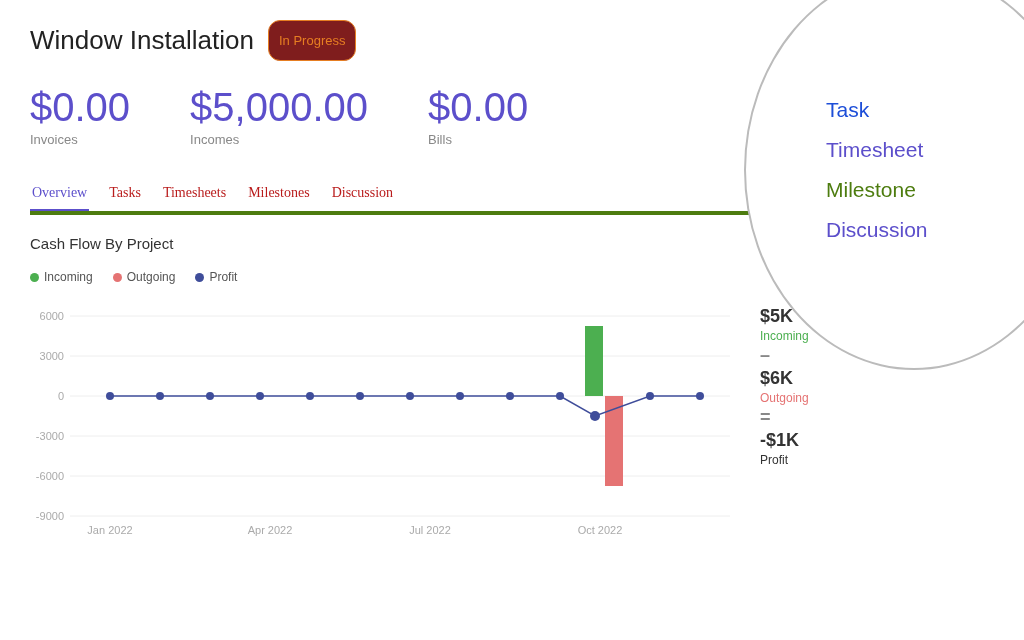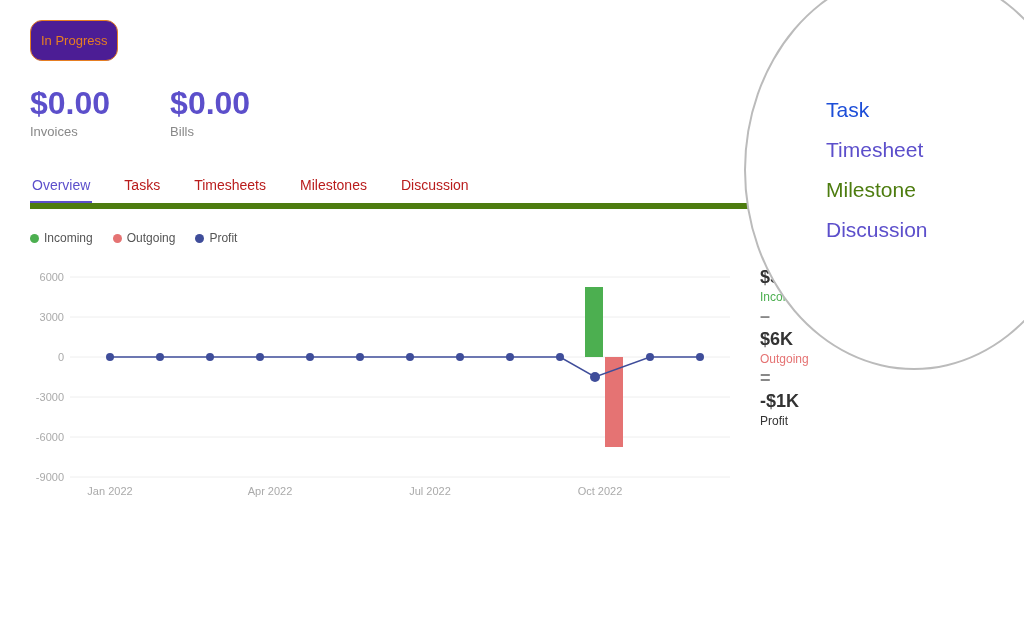--- a/index.html
+++ b/index.html
@@ -3,30 +3,30 @@
   <meta charset="utf-8">
   <style>
     * { box-sizing: border-box; margin: 0; padding: 0; }
     body { font-family: 'Segoe UI', Arial, sans-serif; background: #fff; color: #333; width: 1024px; height: 640px; overflow: hidden; position: relative; }
 
     .main-content { padding: 20px 30px; width: 100%; }
 
     
     .page-header { display: flex; align-items: center; gap: 14px; margin-bottom: 24px; }
     .page-title { font-size: 26px; font-weight: 400; color: #222; }
-    .status-badge { background: #4c1d95; color: #e67e22; border: 1.5px solid #e67e22; border-radius: 12px; padding: 12px 10px; font-size: 13px; font-weight: 500; }
+    .status-badge { background: #7f1d1d; color: #e67e22; border: 1.5px solid #e67e22; border-radius: 12px; padding: 12px 10px; font-size: 13px; font-weight: 500; }
 
     
     .metrics-row { display: flex; gap: 60px; margin-bottom: 30px; }
     .metric-item { display: flex; flex-direction: column; align-items: flex-start; }
-    .metric-value { font-size: 32px; font-weight: 700; color: #5c4fcb; }
+    .metric-value { font-size: 40px; font-weight: 400; color: #5c4fcb; }
     .metric-label { font-size: 13px; color: #888; margin-top: 2px; }
 
     
-    .tabs { display: flex; gap: 30px; border-bottom: 6px solid #4d7c0f; margin-bottom: 20px; }
+    .tabs { display: flex; gap: 18px; border-bottom: 4px solid #4d7c0f; margin-bottom: 20px; font-family: Liberation Serif, serif; }
     .tab { padding: 8px 2px; font-size: 14px; color: #b91c1c; cursor: pointer; border-bottom: 2px solid transparent; }
     .tab.active { color: #5c4fcb; border-bottom: 2px solid #5c4fcb; font-weight: 500; }
 
     
     .chart-section { padding: 0 0 0 0; }
     .chart-title { font-size: 15px; font-weight: 500; color: #333; margin-bottom: 16px; }
 
     
     .chart-legend { display: flex; gap: 20px; align-items: center; margin-bottom: 10px; }
     .legend-item { display: flex; align-items: center; gap: 5px; font-size: 12px; color: #555; }
@@ -37,43 +37,49 @@
     .summary-label.outgoing { color: #e57373; }
     .summary-label.profit { color: #333; }
     .summary-divider { font-size: 18px; color: #888; font-weight: 700; }
   </style>
 </head>
 <body>
 
 <div class="main-content">
 
   <div class="page-header">
+    <h1 class="page-title">Window Installation</h1>
     <span class="status-badge">In Progress</span>
   </div>
 
   <div class="metrics-row">
     <div class="metric-item">
       <span class="metric-value">$0.00</span>
       <span class="metric-label">Invoices</span>
+    </div>
+    <div class="metric-item">
+      <span class="metric-value">$5,000.00</span>
+      <span class="metric-label">Incomes</span>
     </div>
     <div class="metric-item">
       <span class="metric-value">$0.00</span>
       <span class="metric-label">Bills</span>
     </div>
   </div>
 
   <div class="tabs">
     <div class="tab active">Overview</div>
     <div class="tab">Tasks</div>
     <div class="tab">Timesheets</div>
     <div class="tab">Milestones</div>
     <div class="tab">Discussion</div>
   </div>
 
   <div class="chart-section">
+    <div class="chart-title">Cash Flow By Project</div>
 
     <div class="chart-legend">
       <div class="legend-item">
         <div class="legend-dot" style="background:#4caf50;"></div>
         <span>Incoming</span>
       </div>
       <div class="legend-item">
         <div class="legend-dot" style="background:#e57373;"></div>
         <span>Outgoing</span>
       </div>

